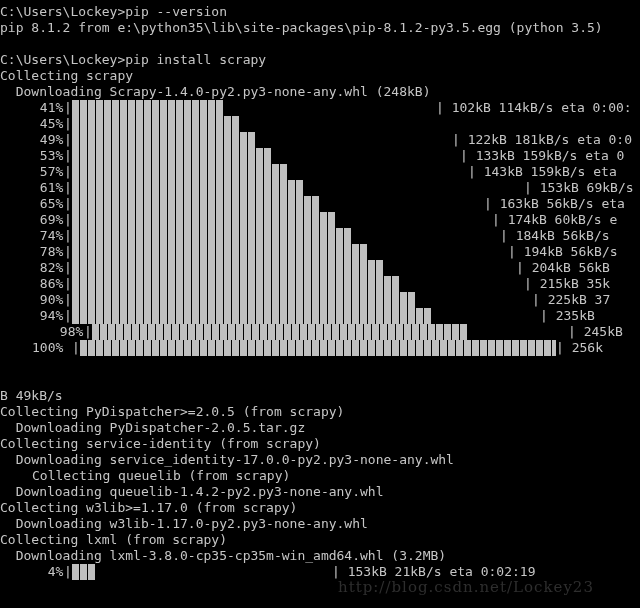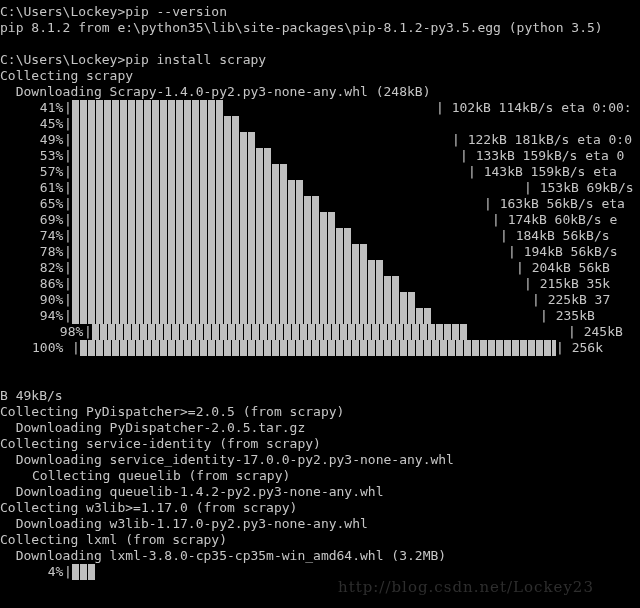--- a/index.html
+++ b/index.html
@@ -109,15 +109,15 @@
     <div class="prog-row" style="top: 196px; left: 0px; width: 640px;"><span class="prog-pct" style="left: 32px;"> 65%</span><span class="prog-pct" style="left: 64px;">|</span><div class="prog-bar" style="left: 72px; width: 248px;"></div><span class="prog-stats" style="left: 484px;">| 163kB 56kB/s eta</span></div>
     <div class="prog-row" style="top: 212px; left: 0px; width: 640px;"><span class="prog-pct" style="left: 32px;"> 69%</span><span class="prog-pct" style="left: 64px;">|</span><div class="prog-bar" style="left: 72px; width: 264px;"></div><span class="prog-stats" style="left: 492px;">| 174kB 60kB/s e</span></div>
     <div class="prog-row" style="top: 228px; left: 0px; width: 640px;"><span class="prog-pct" style="left: 32px;"> 74%</span><span class="prog-pct" style="left: 64px;">|</span><div class="prog-bar" style="left: 72px; width: 280px;"></div><span class="prog-stats" style="left: 500px;">| 184kB 56kB/s</span></div>
     <div class="prog-row" style="top: 244px; left: 0px; width: 640px;"><span class="prog-pct" style="left: 32px;"> 78%</span><span class="prog-pct" style="left: 64px;">|</span><div class="prog-bar" style="left: 72px; width: 296px;"></div><span class="prog-stats" style="left: 508px;">| 194kB 56kB/s</span></div>
     <div class="prog-row" style="top: 260px; left: 0px; width: 584px;"><span class="prog-pct" style="left: 32px;"> 82%</span><span class="prog-pct" style="left: 64px;">|</span><div class="prog-bar" style="left: 72px; width: 312px;"></div><span class="prog-stats" style="left: 516px;">| 204kB 56kB</span></div>
     <div class="prog-row" style="top: 276px; left: 0px; width: 640px;"><span class="prog-pct" style="left: 32px;"> 86%</span><span class="prog-pct" style="left: 64px;">|</span><div class="prog-bar" style="left: 72px; width: 328px;"></div><span class="prog-stats" style="left: 524px;">| 215kB 35k</span></div>
     <div class="prog-row" style="top: 292px; left: 0px; width: 640px;"><span class="prog-pct" style="left: 32px;"> 90%</span><span class="prog-pct" style="left: 64px;">|</span><div class="prog-bar" style="left: 72px; width: 344px;"></div><span class="prog-stats" style="left: 532px;">| 225kB 37</span></div>
     <div class="prog-row" style="top: 308px; left: 0px; width: 640px; padding-left: 45px;"><span class="prog-pct" style="left: 32px;"> 94%</span><span class="prog-pct" style="left: 64px;">|</span><div class="prog-bar" style="left: 72px; width: 360px;"></div><span class="prog-stats" style="left: 540px;">| 235kB</span></div>
     <div class="prog-row" style="top: 324px; left: 0px; width: 640px; margin-left: 20px;"><span class="prog-pct" style="left: 32px;"> 98%</span><span class="prog-pct" style="left: 64px;">|</span><div class="prog-bar" style="left: 72px; width: 376px;"></div><span class="prog-stats" style="left: 548px;">| 245kB</span></div>
     <div class="prog-row" style="top: 340px; left: 0px; width: 640px;"><span class="prog-pct" style="left: 32px;">100%</span><span class="prog-pct" style="left: 72px;">|</span><div class="prog-bar" style="left: 80px; width: 476px;"></div><span class="prog-stats" style="left: 556px;">| 256k</span></div>
-    <div class="prog-row" style="top: 564px; left: 0px; width: 640px;"><span class="prog-pct" style="left: 32px;">  4%</span><span class="prog-pct" style="left: 64px;">|</span><div class="prog-bar" style="left: 72px; width: 24px;"></div></div>
+    <div class="prog-row" style="top: 564px; left: 0px; width: 640px;"><span class="prog-pct" style="left: 32px;">  4%</span><span class="prog-pct" style="left: 64px;">|</span><div class="prog-bar" style="left: 72px; width: 24px;"></div><span class="prog-stats" style="left: 332px;">| 153kB 21kB/s eta 0:02:19</span></div>
     <div class="watermark" style="left: 338px; top: 578px; color: rgb(46, 46, 46);">http://blog.csdn.net/Lockey23</div>
   </div>
 
 </body></html>

